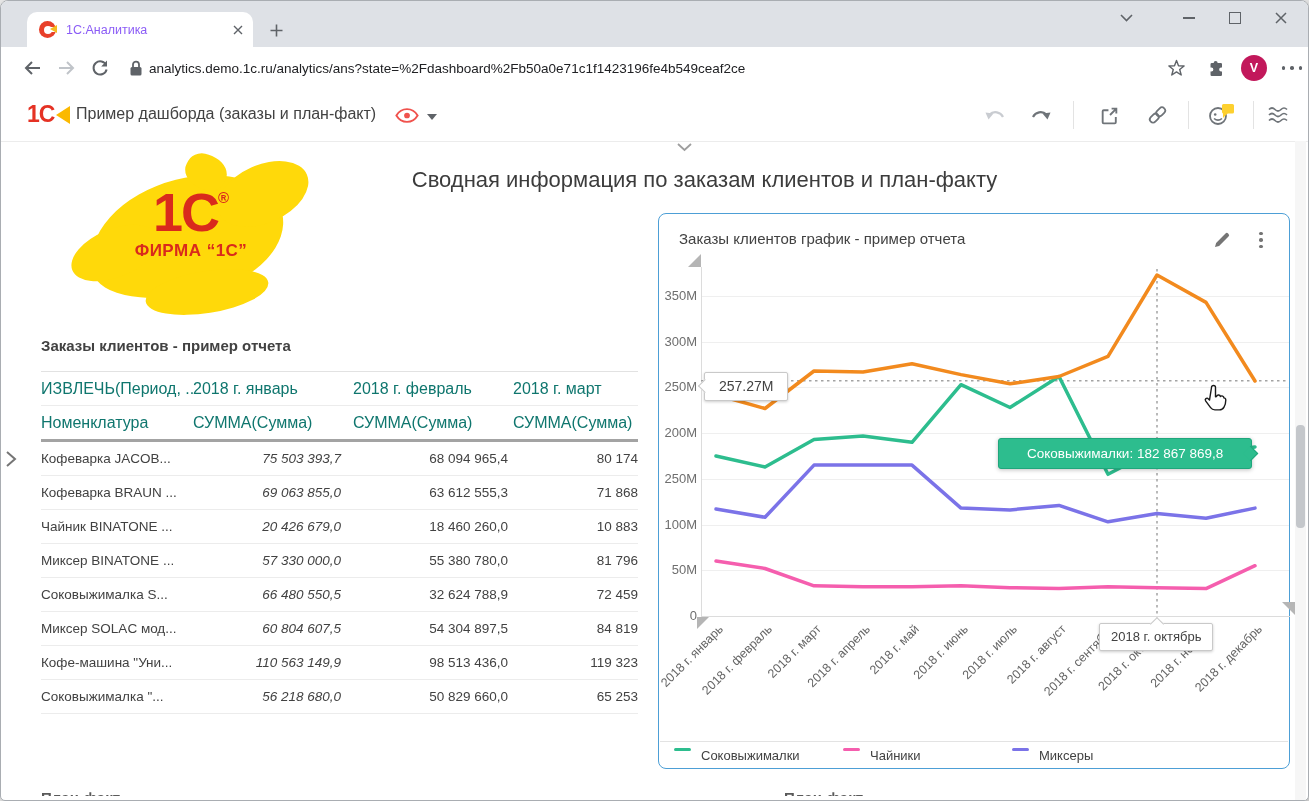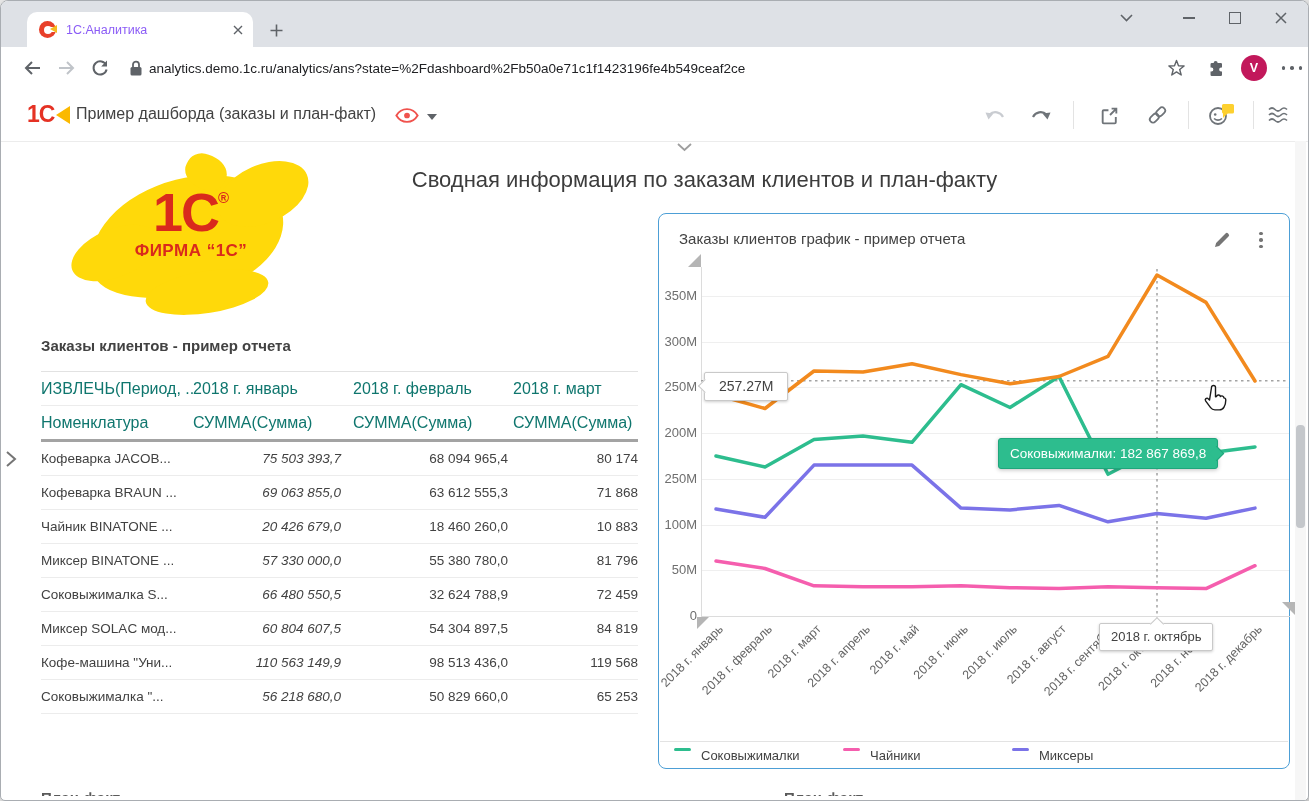--- a/index.html
+++ b/index.html
@@ -81,21 +81,21 @@
   .handle-bl{position:absolute;left:696px;top:616px;width:0;height:0;border-top:12px solid #b5b5b5;border-right:12px solid transparent;}
   .handle-br{position:absolute;left:1281px;top:601px;width:0;height:0;border-top:13px solid #b5b5b5;border-left:13px solid transparent;}
   #chart-svg{position:absolute;left:700px;top:260px;}
   .tip{position:absolute;background:#fff;border:1px solid #c9c9c9;border-radius:2px;box-shadow:0 1px 3px rgba(0,0,0,.2);
        color:#424242;white-space:nowrap;}
   .tip-y{left:703px;top:371px;height:27px;line-height:27px;font-size:14px;padding:0 14px;}
   .tip-y .arr{position:absolute;left:-5px;top:8px;width:9px;height:9px;background:#fff;border-left:1px solid #c9c9c9;border-bottom:1px solid #c9c9c9;transform:rotate(45deg);}
   .tip-x{left:1098px;top:622px;height:26px;line-height:26px;font-size:13px;padding:0 11px;}
   .tip-x .arr{position:absolute;left:46%;top:-5px;width:9px;height:9px;background:#fff;border-left:1px solid #c9c9c9;border-top:1px solid #c9c9c9;transform:rotate(45deg);}
   .tip-point{position:absolute;left:997px;top:437px;height:29px;line-height:29px;background:#2dbd8e;border:1px solid #1fa67c;
-             border-radius:3px;color:#fff;font-size:13.5px;padding:0 11px;box-shadow:0 1px 4px rgba(0,0,0,.25);white-space:nowrap;}
+             border-radius:3px;color:#fff;font-size:13.5px;padding:0 28px;box-shadow:0 1px 4px rgba(0,0,0,.25);white-space:nowrap;}
   .tip-point .arr{position:absolute;right:-5px;top:9px;width:10px;height:10px;background:#2dbd8e;border-right:1px solid #1fa67c;border-top:1px solid #1fa67c;transform:rotate(45deg);}
   .legend{position:absolute;left:659px;top:740px;width:628px;height:27px;border-top:1px solid #e3e3e3;
           display:flex;align-items:center;padding-left:14px;box-sizing:border-box;}
   .legend-item{display:flex;align-items:flex-start;width:169px;}
   .legend-dash{width:17px;height:3px;border-radius:2px;margin-right:10px;flex:none;}
   .legend-label{font-size:13px;color:#424242;white-space:nowrap;}
   .cursor{position:absolute;left:1200px;top:383px;pointer-events:none;}
   .scroll-track{position:absolute;left:1294px;top:140px;bottom:0;width:11px;background:#f6f6f6;}
   .scroll-thumb{position:absolute;left:1295px;top:424px;width:9px;height:103px;background:#c4c7cb;border-radius:4px;}
   .fragment{position:absolute;height:6px;overflow:hidden;font-size:15px;font-weight:600;color:#5a5a5a;line-height:15px;}
@@ -320,21 +320,21 @@
         <tr>
           <td>Миксер SOLAC мод...</td>
           <td class="num">60 804 607,5</td>
           <td class="num">54 304 897,5</td>
           <td class="num">84 819</td>
         </tr>
         <tr>
           <td>Кофе-машина "Уни...</td>
           <td class="num">110 563 149,9</td>
           <td class="num">98 513 436,0</td>
-          <td class="num">119 568</td>
+          <td class="num">119 323</td>
         </tr>
         <tr>
           <td>Соковыжималка "...</td>
           <td class="num">56 218 680,0</td>
           <td class="num">50 829 660,0</td>
           <td class="num">65 253</td>
         </tr>
       </tbody>
   </table>
 

